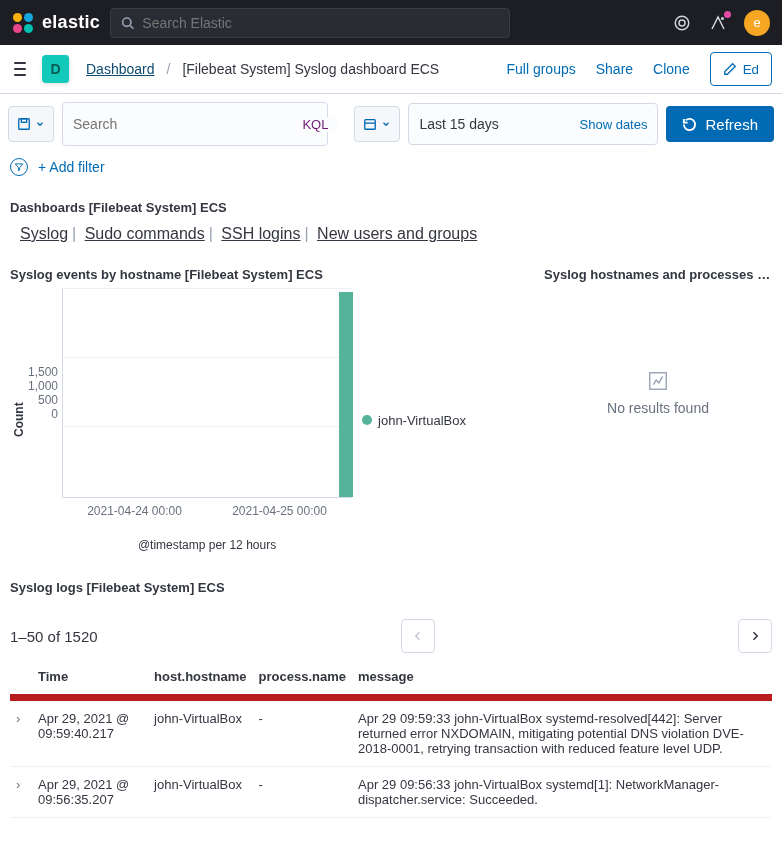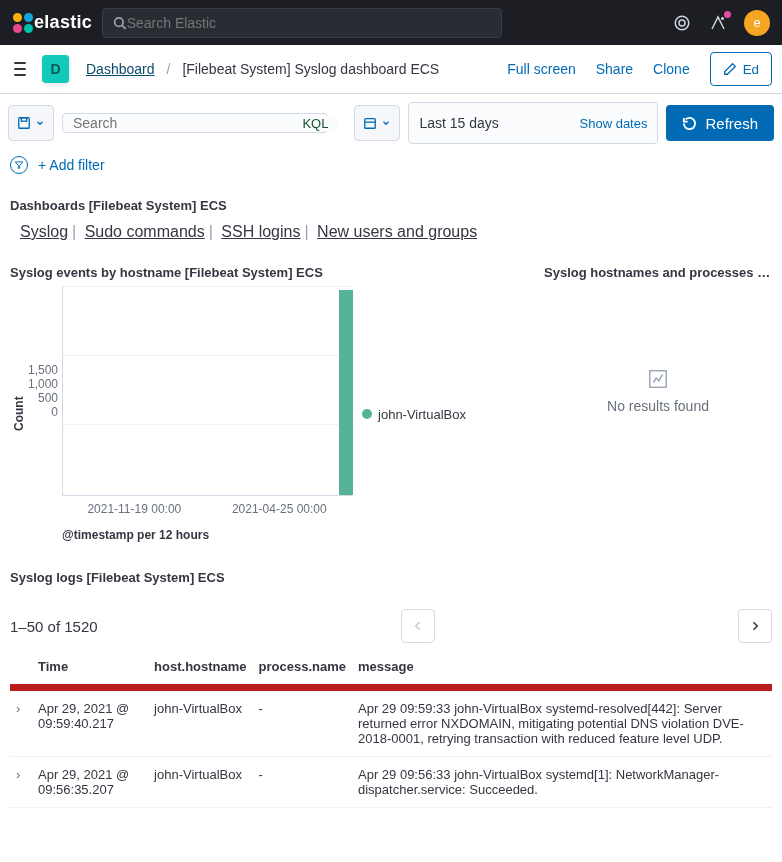--- a/index.html
+++ b/index.html
@@ -12,27 +12,27 @@
     overflow-x: hidden;
   }
   .top-bar {
     background: #1c1e24;
     height: 45px;
     display: flex;
     align-items: center;
     padding: 0 12px;
     gap: 10px;
   }
-  .logo-group { display:flex; align-items:center; }
+  .logo-group { display:flex; align-items:center; gap:8px; }
   .logo-cluster { display:flex; flex-wrap:wrap; width:22px; height:22px; }
   .logo-cluster span { width:9px; height:9px; border-radius:50%; margin:1px; }
   .logo-text { color:#fff; font-weight:600; font-size:18px; letter-spacing:0.3px; }
   .search-elastic {
     background:#2a2c34; border:1px solid #3a3d47; border-radius:4px;
-    height:30px; flex:0 0 400px; display:flex; align-items:center; padding:0 10px; 
+    height:30px; flex:0 0 400px; display:flex; align-items:center; padding:0 10px; gap:8px;
     color:#98a2b3;
   }
   .search-elastic input {
     background:transparent; border:none; outline:none; color:#d3dae6; width:100%; font-size:14px;
   }
   .top-right { margin-left:auto; display:flex; align-items:center; gap:16px; }
   .top-icon { color:#ced4da; width:20px; height:20px; display:flex; align-items:center; justify-content:center; position:relative; }
   .dot { position:absolute; top:-2px; right:-3px; width:7px; height:7px; border-radius:50%; background:#e24aa5; }
   .avatar { width:26px; height:26px; border-radius:50%; background:#f5a623; color:#fff; display:flex; align-items:center; justify-content:center; font-size:13px; }
 
@@ -54,23 +54,23 @@
   .sub-right { margin-left:auto; display:flex; align-items:center; gap:20px; }
   .link-blue { color:#006bb4; }
   .edit-btn {
     border:1px solid #006bb4; color:#006bb4; background:#fff; border-radius:4px;
     height:34px; padding:0 12px; display:flex; align-items:center; gap:6px;
   }
 
   .toolbar { display:flex; align-items:center; gap:8px; padding:8px; }
   .tool-box { border:1px solid #d3dae6; border-radius:4px; background:#f5f7fa; display:flex; align-items:center; }
   .tb-icon { padding:0 8px; height:36px; display:flex;align-items:center; gap:4px; color:#006bb4; }
-  .tb-search { flex:1; height:20px; padding:8px 10px; background:#fbfcfd;}
+  .tb-search { flex:1; height:44px; padding:8px 10px; background:#fbfcfd;}
   .tb-search input { border:none; background:transparent; outline:none; width:100%; font-size:14px; color:#69707d; }
-  .kql { color:#14532d; padding:0 10px; font-size:13px; }
+  .kql { color:#701a75; padding:0 10px; font-size:13px; }
   .date-box { display:flex; align-items:center; height:42px; }
   .date-text { padding:0 10px; }
   .show-link { color:#006bb4; padding:0 10px; font-size:13px;}
   .refresh-btn {
     background:#006bb4; color:#fff; border:none; border-radius:4px; height:36px;
     padding:0 16px; display:flex; align-items:center; gap:8px; font-size:15px;
   }
   .filter-row { display:flex; align-items:center; padding:4px 10px 10px 10px; gap:10px;text-align:center;}
   .funnel { width:18px; height:18px; border:1px solid #006bb4; border-radius:50%; display:flex;align-items:center;justify-content:center;color:#006bb4;}
   .add-filter { color:#006bb4; font-size:14px;}
@@ -86,21 +86,21 @@
   .panel-right { flex:1; min-width:0; }
   .panel-title { font-weight:600; font-size:13px; margin-bottom:6px; white-space:nowrap; overflow:hidden; text-overflow:ellipsis; }
 
   .chart-area { display:flex; }
   .y-label { writing-mode:vertical-rl; transform:rotate(180deg); font-size:12px; color:#343741; font-weight:600; padding:0 2px; text-align:center;}
   .y-ticks { display:flex; flex-direction:column; justify-content:center; height:210px; font-size:12px; color:#69707d; text-align:right; padding-right:4px;}
   .plot { border-left:1px solid #d3dae6; border-bottom:1px solid #d3dae6; width:290px; height:210px; position:relative;}
   .grid-h { position:absolute; left:0; right:0; border-top:1px solid #eef1f6; }
   .bar { position:absolute; width:14px; background:#54b399; bottom:0;}
   .x-ticks { display:flex; justify-content:space-around; font-size:12px; color:#69707d; margin-top:6px; width:290px;}
-  .x-label { text-align:left; font-size:12px; font-weight:700; margin-top:12px; width:290px;}
+  .x-label { text-align:center; font-size:12px; font-weight:400; margin-top:20px; width:290px;}
   .legend { display:flex; align-items:center; gap:6px; font-size:13px; margin-left:10px;}
   .legend-dot { width:10px; height:10px; border-radius:50%; background:#54b399; }
 
   .no-results { display:flex; flex-direction:column; align-items:center; justify-content:center; height:210px; color:#69707d; gap:8px;}
 
   .logs-head { display:flex; align-items:center; justify-content:space-between; gap:8px; margin-top:24px;}
   .range-text { color:#343741; font-size:15px;}
   .pager-btn { width:34px; height:34px; border:1px solid #d3dae6; border-radius:4px; display:flex;align-items:center;justify-content:center; background:#fff;}
   .pager-btn.disabled { color:#c2c7d0;}
   table.logs { width:100%; border-collapse:collapse; margin-top:6px; font-size:13px;}
@@ -151,21 +151,21 @@
   <div class="hamburger">
       <span></span>
       <span></span>
       <span></span>
     </div>
   <div class="d-badge">D</div>
   <a class="crumb">Dashboard</a>
   <span class="crumb-sep">/</span>
   <span class="crumb-current">[Filebeat System] Syslog dashboard ECS</span>
   <div class="sub-right">
-    <span class="link-blue">Full screen</span>
+    <span class="link-blue">Full groups</span>
     <span class="link-blue">Share</span>
     <span class="link-blue">Clone</span>
     <button class="edit-btn">
       <svg width="14" height="14" viewBox="0 0 16 16" fill="none" stroke="#006bb4" stroke-width="1.5">
           <path d="M11 2l3 3L5 14H2v-3z"></path>
         </svg>
       <span>Ed</span>
     </button>
   </div>
 </div>
@@ -238,21 +238,21 @@
             <span>0</span>
           </div>
           <div>
             <div class="plot">
               <div class="grid-h" style="top:0"></div>
               <div class="grid-h" style="top:33%"></div>
               <div class="grid-h" style="top:66%"></div>
               <div class="bar" style="left:276px;height:98%"></div>
             </div>
             <div class="x-ticks">
-              <span>2021-11-19 00:00</span>
+              <span>2021-04-24 00:00</span>
               <span>2021-04-25 00:00</span>
             </div>
             <div class="x-label">@timestamp per 12 hours</div>
           </div>
         </div>
         <div class="legend">
           <span class="legend-dot"></span>
           <span>john-VirtualBox</span>
         </div>
       </div>

